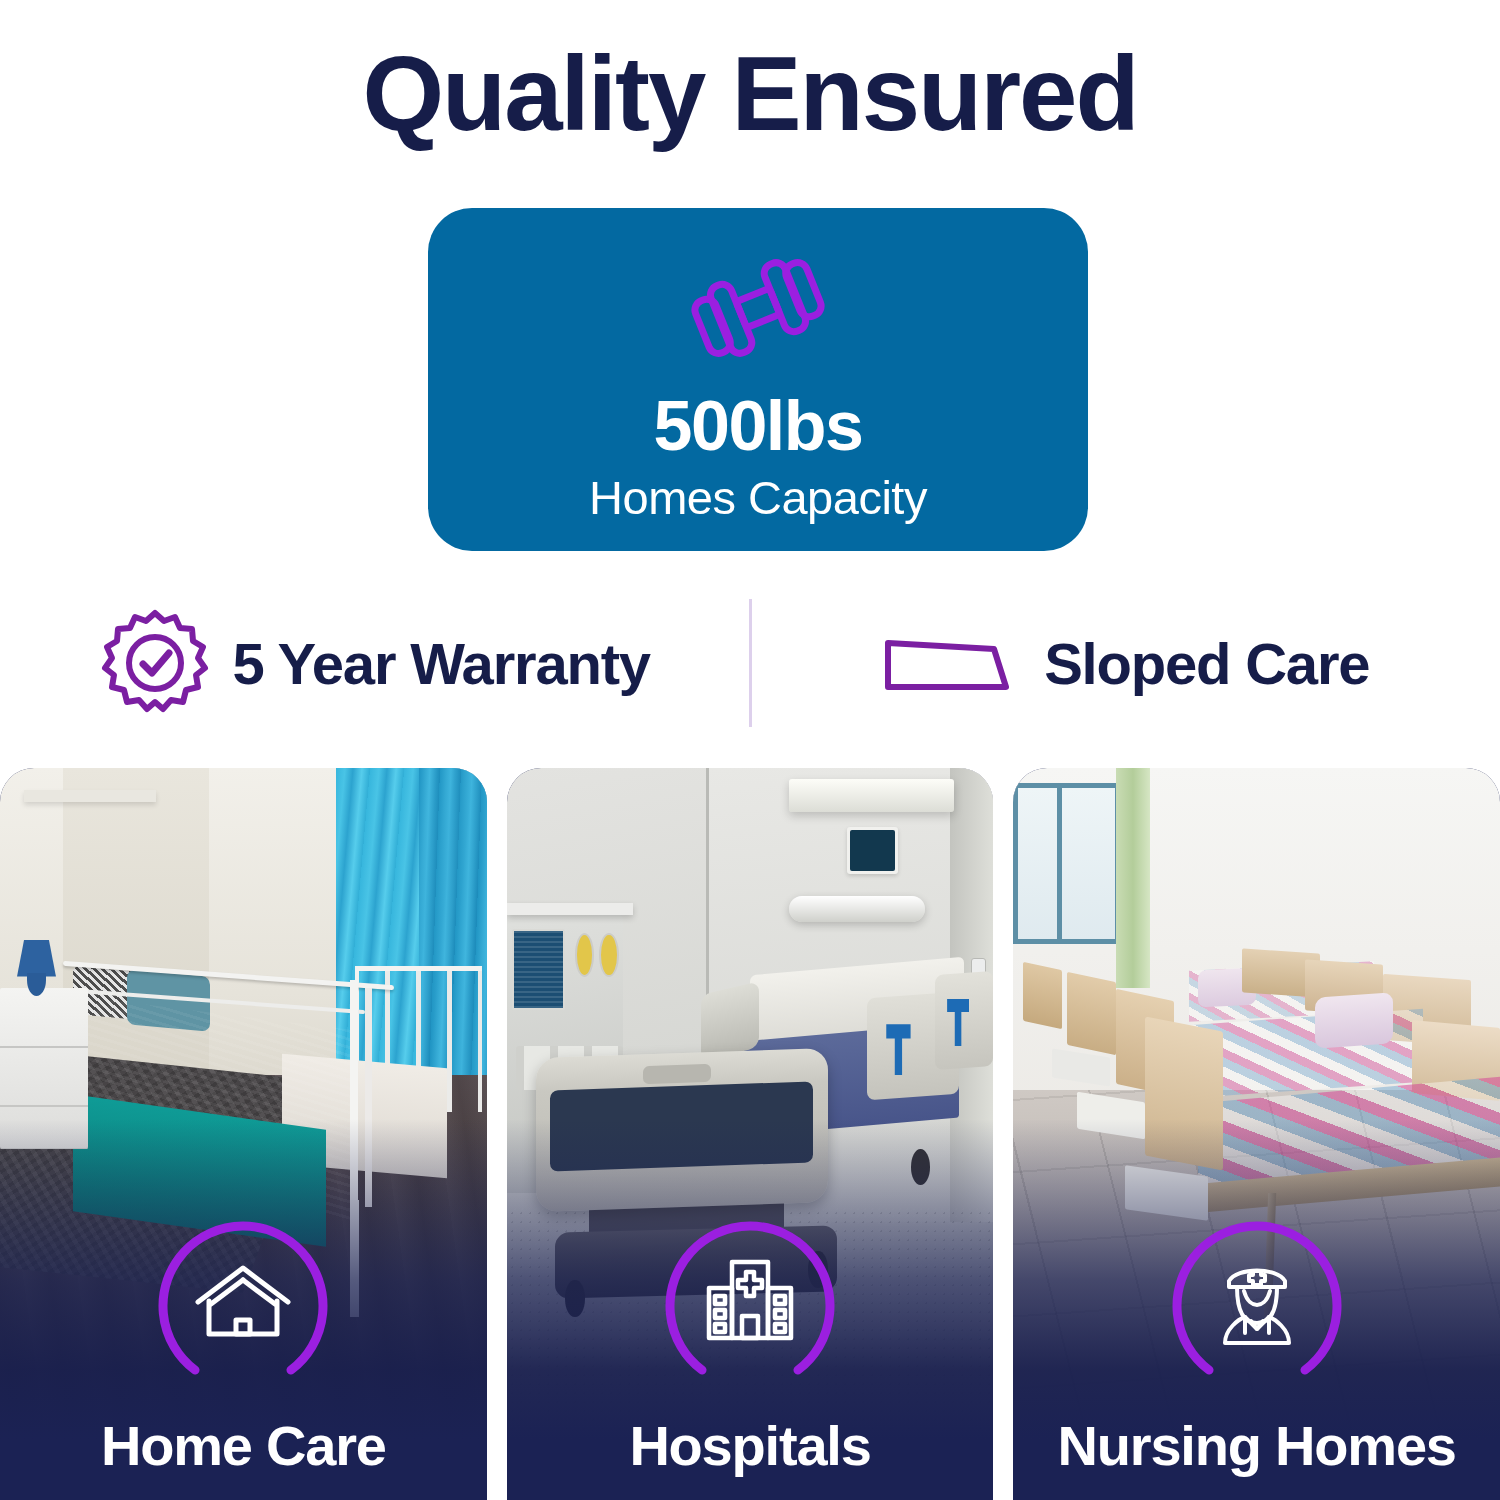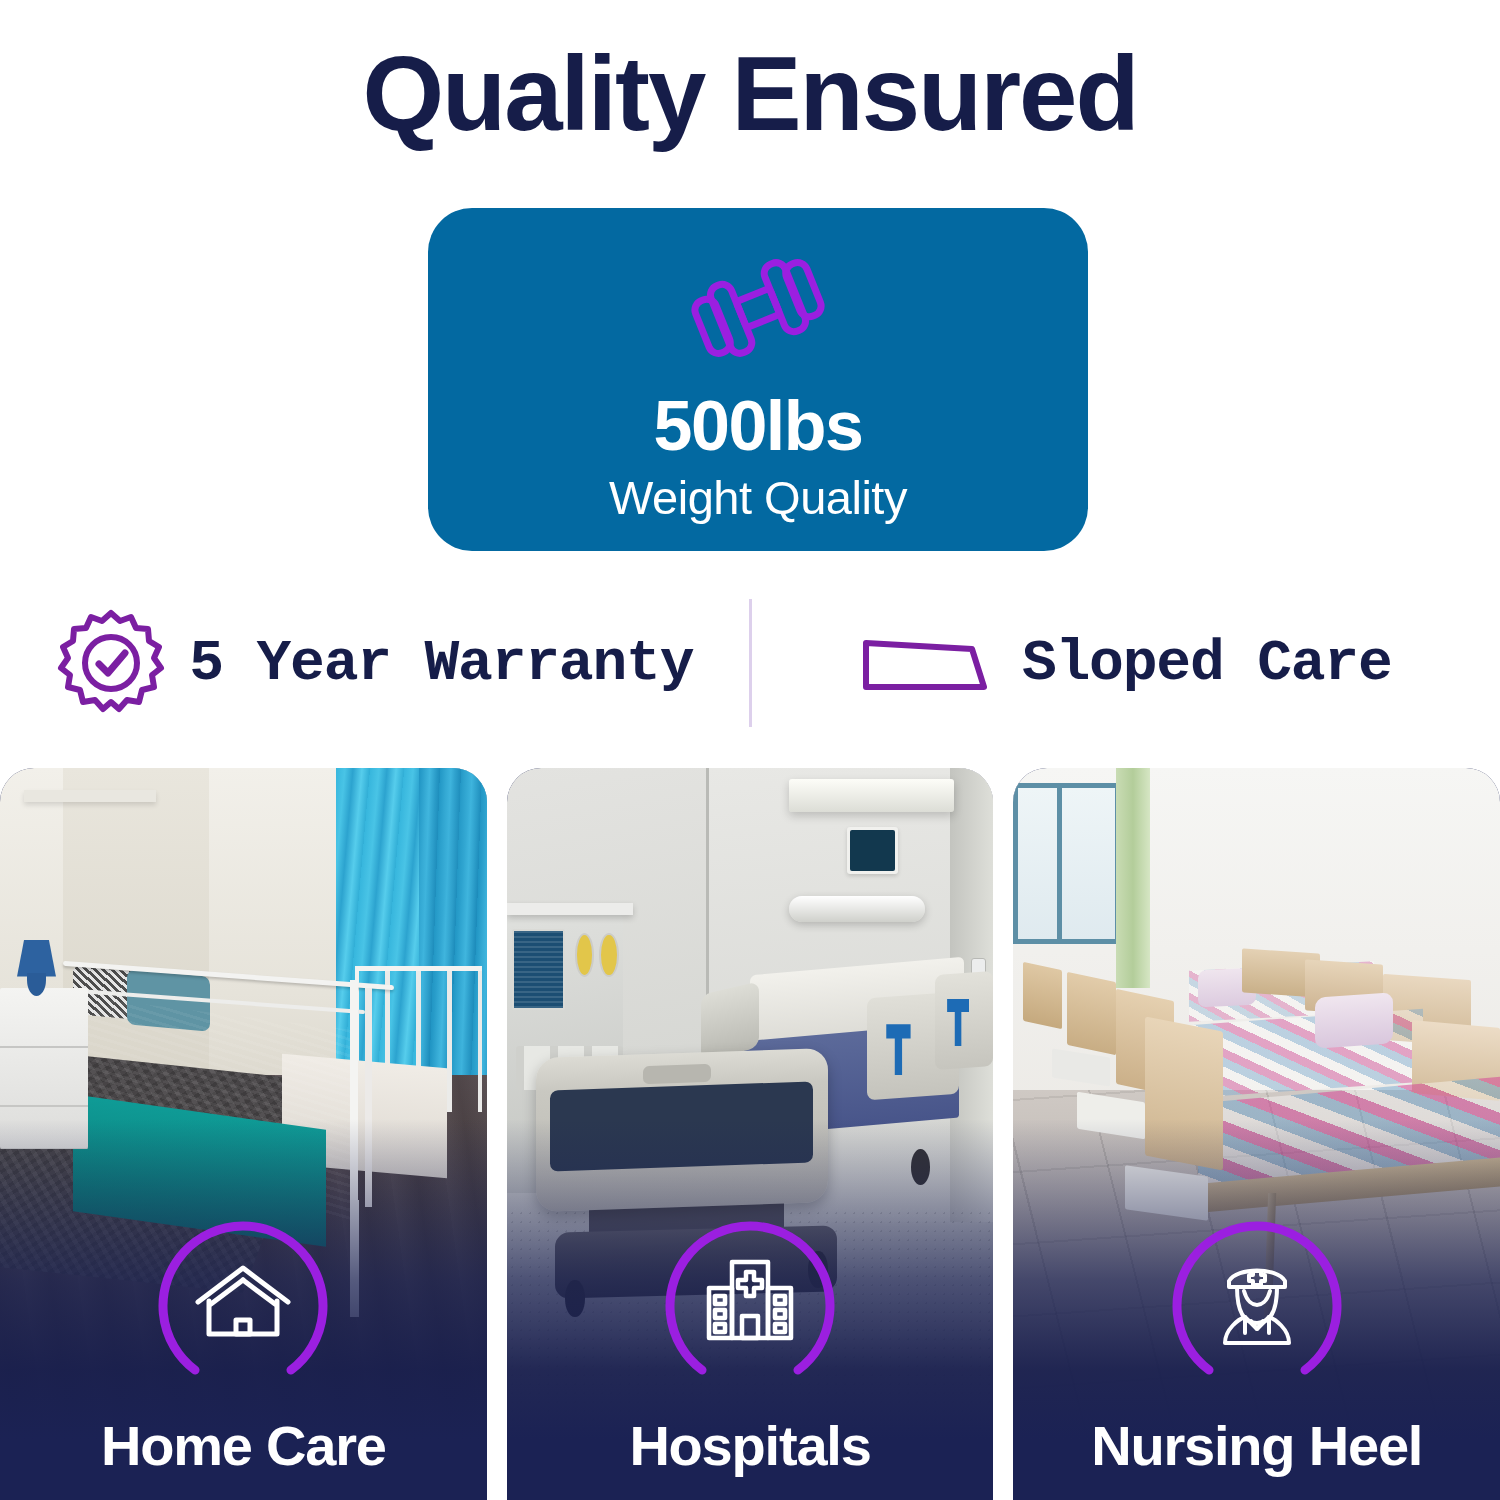--- a/index.html
+++ b/index.html
@@ -69,21 +69,20 @@
     align-items:center;
     justify-content:center;
     gap:22px;
   }
   .feature-label{
     color:#161d49;
     font-size:58px;
     font-weight:bold;
     letter-spacing:-1.2px;
     white-space:nowrap;
-    font-family:Liberation Mono, monospace;
   }
   .feature-divider{
     width:3px;
     height:128px;
     background:#ddd0ec;
     flex:0 0 auto;
   }
 
   
   .panels{
@@ -333,21 +332,21 @@
         <rect x="28" y="22" width="22" height="72" rx="10"></rect>
         <rect x="86" y="22" width="22" height="72" rx="10"></rect>
         <rect x="106" y="30" width="22" height="56" rx="10"></rect>
         <rect x="50" y="44" width="36" height="28" rx="4"></rect>
       </g>
     </svg>
   </div>
 
   <div class="hero-value">500lbs</div>
 
-  <div class="hero-label">Weight Quality</div>
+  <div class="hero-label">Homes Capacity</div>
 </div>
 
 <div class="feature-row">
 
   <div class="feature">
     <svg width="112" height="112" viewBox="0 0 112 112">
       <path fill="none" stroke="#7b1fa2" stroke-width="6" stroke-linejoin="round" d="M56 6 L65 14 L76 10 L81 21 L93 22 L94 34 L104 40 L99 51 L106 61
            L97 68 L99 80 L87 83 L84 95 L72 93 L64 102 L56 95 L48 102 L40 93
            L28 95 L25 83 L13 80 L15 68 L6 61 L13 51 L8 40 L18 34 L19 22
            L31 21 L36 10 L47 14 Z"></path>
@@ -523,15 +522,15 @@
             <path d="M33 36 C36 47 42 50 46 50 C50 50 56 47 59 36"></path>
             <path d="M34 62 L34 78"></path>
             <path d="M58 62 L58 78"></path>
             <path d="M40 66 L46 74 L52 66"></path>
             <path d="M14 88 C14 74 28 64 34 62 L46 74 L58 62 C64 64 78 74 78 88 Z"></path>
           </g>
         </svg>
       </div>
     </div>
 
-    <div class="panel-label">Nursing Heel</div>
+    <div class="panel-label">Nursing Homes</div>
   </div>
 </div>
 
 </body></html>

